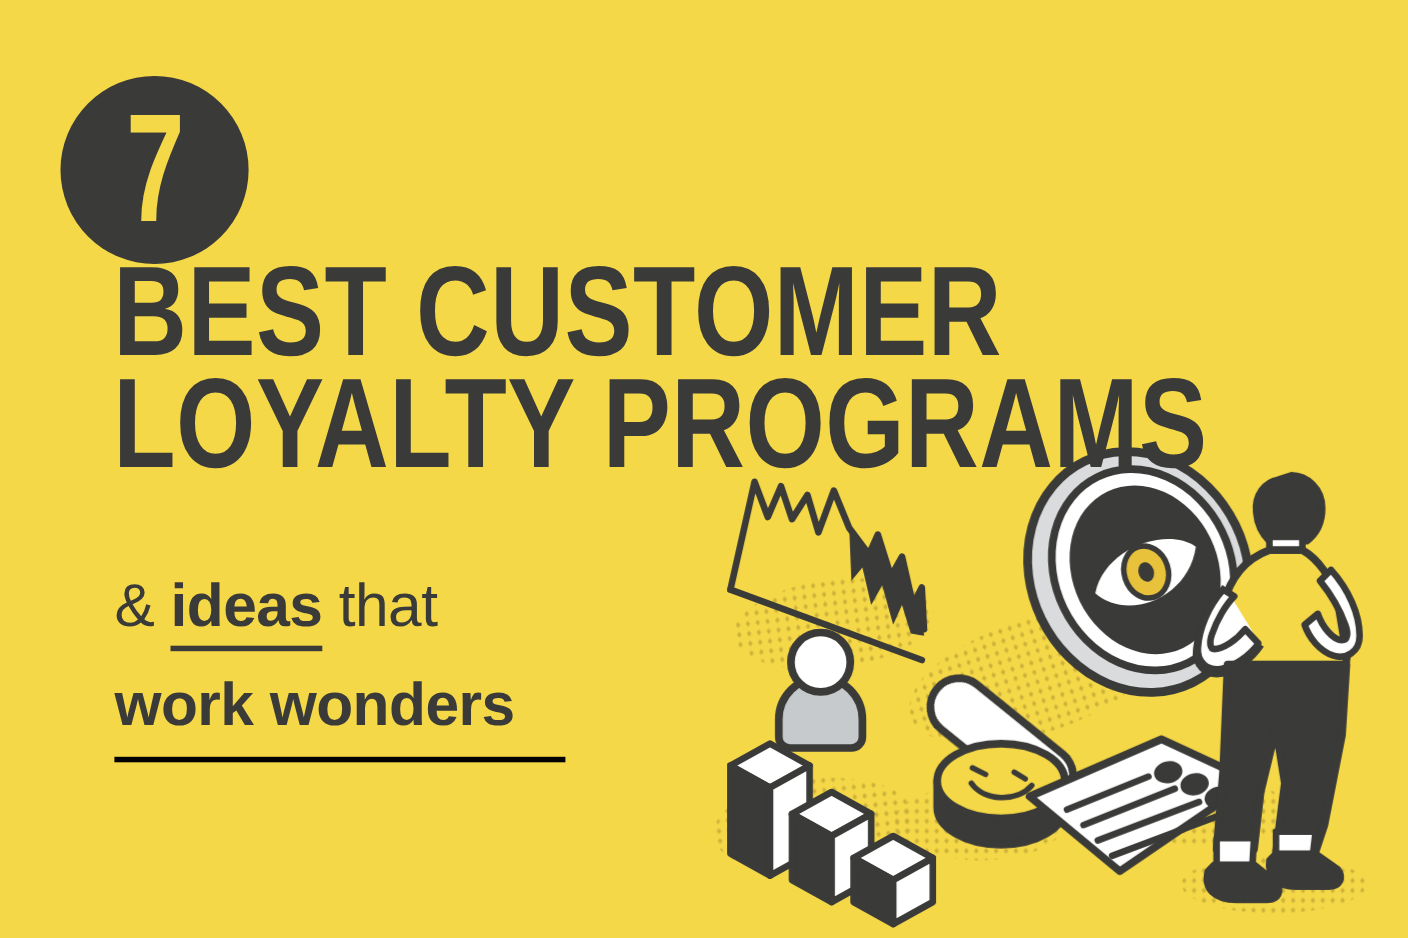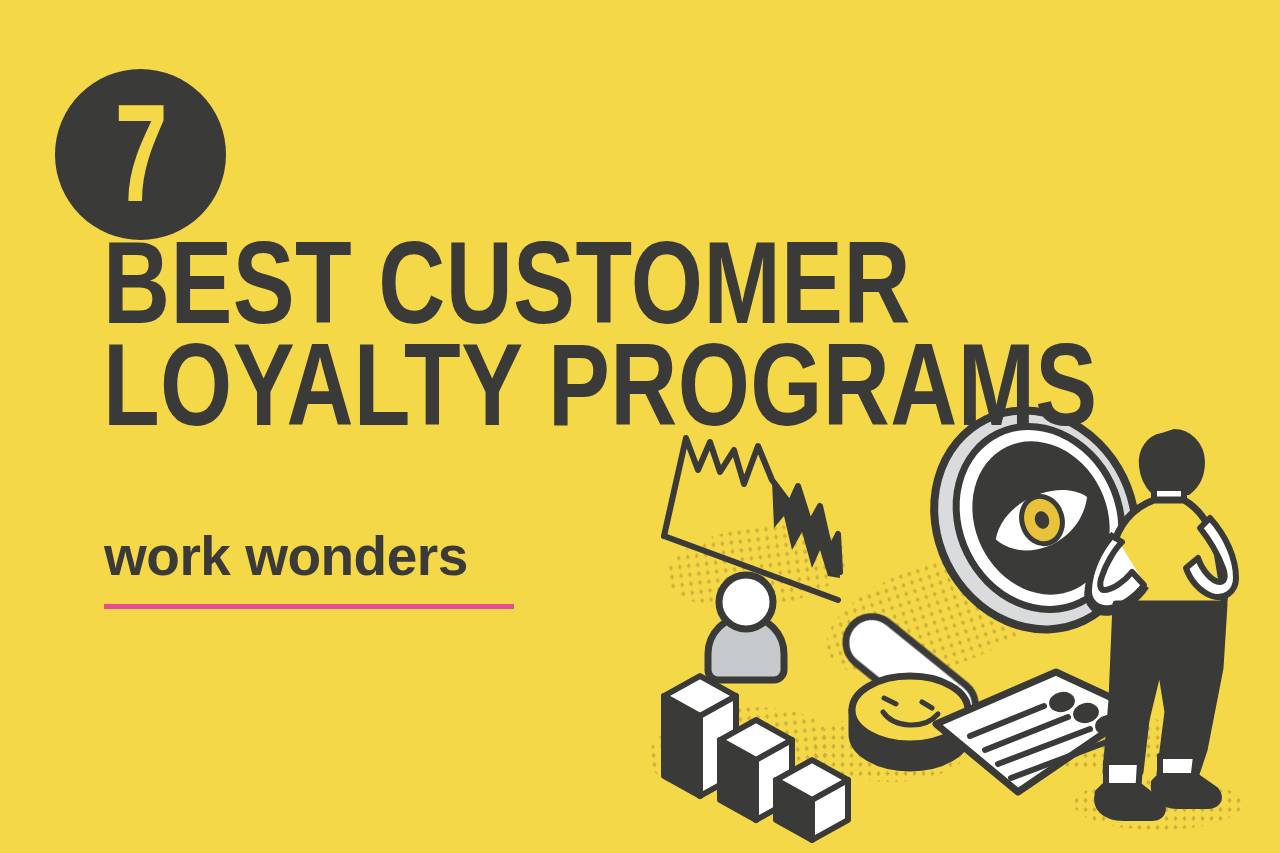--- a/index.html
+++ b/index.html
@@ -88,21 +88,21 @@
   }
   .sub-line { white-space: nowrap; display: block; }
   .sub-plain { font-weight: 400; }
   .sub-strong {
     font-weight: 700;
     border-bottom: 5px solid #3A3A38;
     padding-bottom: 6px;
   }
   .sub-line.line2 {
     font-weight: 700;
-    border-bottom: 5px solid #ec4899;
+    border-bottom: 5px solid #000000;
     display: inline-block;
     padding-bottom: 6px;
     padding-right: 46px;
     margin-top: 6px;
     text-align: right;
   }
 
   
   .illustration {
     position: absolute;
@@ -122,20 +122,25 @@
   <div class="badge-circle">
     <div class="badge-number">7</div>
   </div>
 
   <div class="headline">
     <div class="headline-line">BEST CUSTOMER</div>
     <div class="headline-line">LOYALTY PROGRAMS</div>
   </div>
 
   <div class="subhead">
+    <span class="sub-line">
+      <span class="sub-plain">&amp;</span>
+      <span class="sub-strong">ideas</span>
+      <span class="sub-plain">that</span>
+    </span>
     <span class="sub-line line2">work wonders</span>
   </div>
 
   <div class="illustration">
     <svg width="640" height="453" viewBox="0 0 640 453" xmlns="http://www.w3.org/2000/svg">
       <defs>
         <pattern id="halftone" width="9" height="9" patternUnits="userSpaceOnUse" patternTransform="rotate(0)">
           <rect width="9" height="9" fill="none"></rect>
           <path d="M4.5 1.8 L6.6 4.5 L4.5 7.2 L2.4 4.5 Z" fill="#C9AE3A"></path>
         </pattern>

